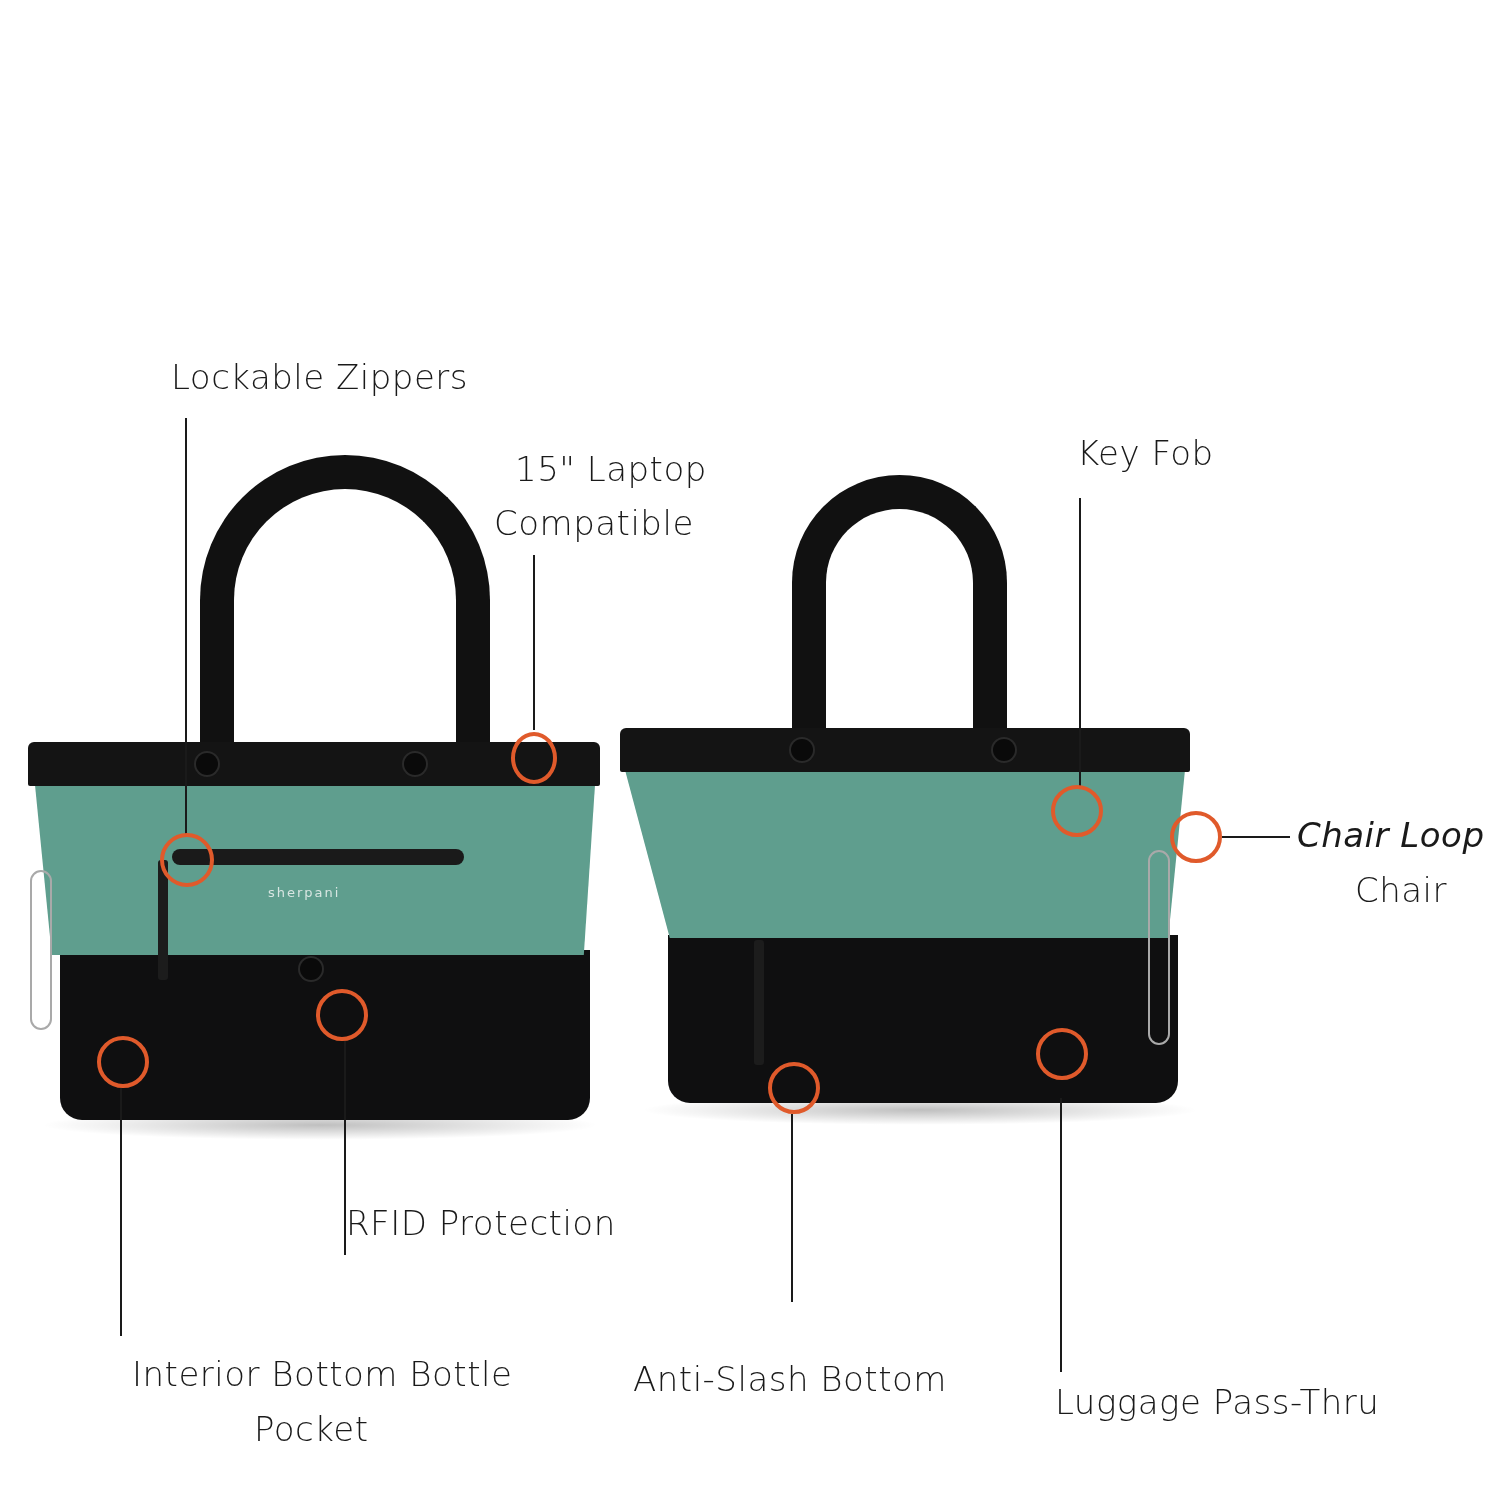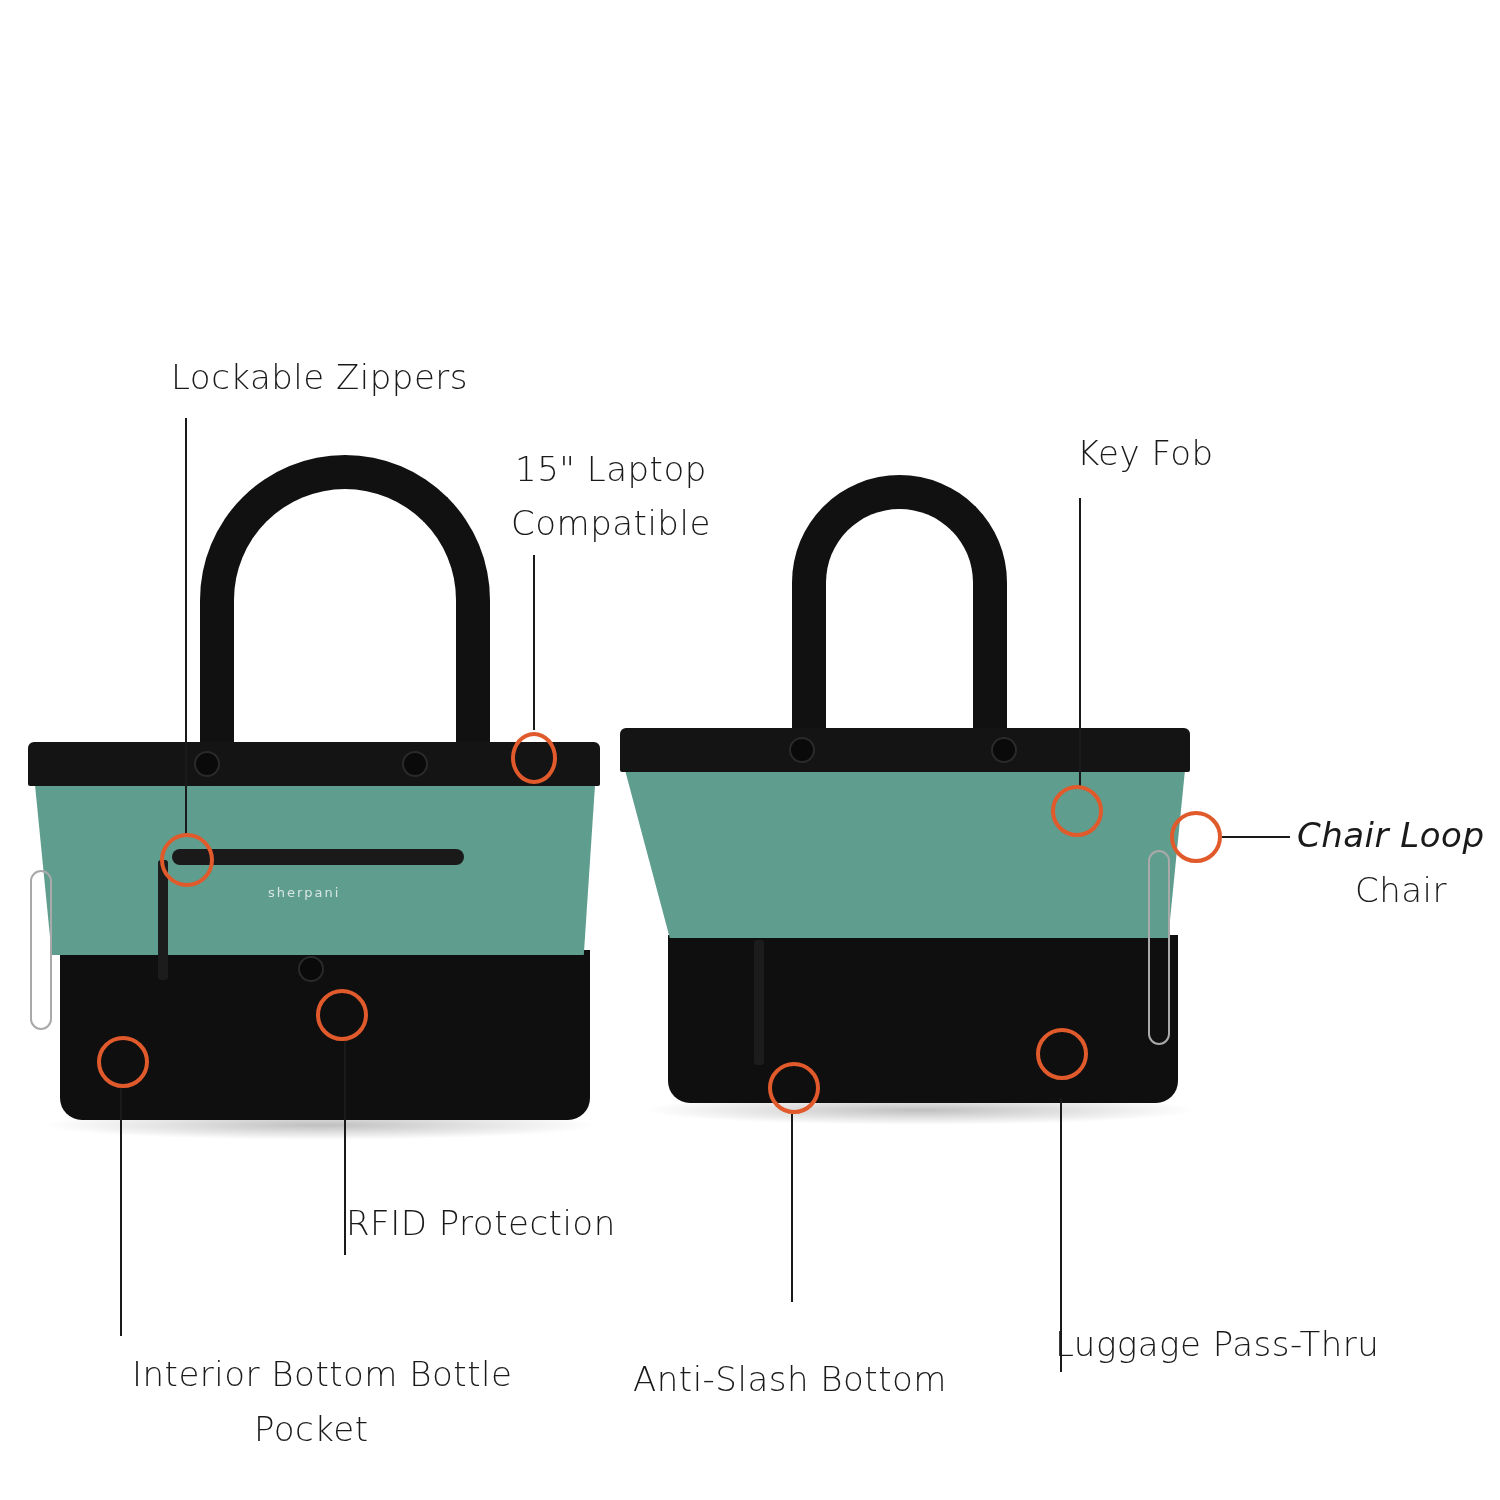--- a/index.html
+++ b/index.html
@@ -48,21 +48,21 @@
   <div class="snap" style="left:993px; top:739px;"></div>
   <div class="pull" style="left:754px; top:940px; width:10px; height:125px;"></div>
   <div class="cable" style="left:1148px; top:850px; width:22px; height:195px;"></div>
 </div>
 
 <div class="label" style="left:171px; top:350px;">Lockable Zippers</div>
 <div class="vline" style="left:185px; top:418px; height:418px;"></div>
 <div class="marker" style="left:160px; top:833px; width:54px; height:54px;"></div>
 
 <div class="label" style="left:515px; top:442px;">15" Laptop</div>
-<div class="label" style="left:511px; top:496px;text-align:right;">Compatible</div>
+<div class="label" style="left:494px; top:496px;text-align:right;">Compatible</div>
 <div class="vline" style="left:533px; top:555px; height:175px;"></div>
 <div class="marker" style="left:511px; top:732px; width:46px; height:52px;"></div>
 
 <div class="label" style="left:1077px; top:426px;">Key Fob</div>
 <div class="vline" style="left:1079px; top:498px; height:288px;"></div>
 <div class="marker" style="left:1051px; top:785px; width:52px; height:52px;"></div>
 
 <div class="marker" style="left:1170px; top:811px; width:52px; height:52px;"></div>
 <div class="hline" style="left:1222px; top:836px; height:2px; width:68px;"></div>
 <div class="label" style="left:1297px; top:808px;font-style:italic;">Chair Loop</div>
@@ -76,13 +76,13 @@
 <div class="vline" style="left:120px; top:1088px; height:248px;"></div>
 <div class="label" style="left:132px; top:1347px;">Interior Bottom Bottle</div>
 <div class="label" style="left:254px; top:1402px;">Pocket</div>
 
 <div class="marker" style="left:768px; top:1062px; width:52px; height:52px;"></div>
 <div class="vline" style="left:791px; top:1114px; height:188px;"></div>
 <div class="label" style="left:633px; top:1352px;">Anti-Slash Bottom</div>
 
 <div class="marker" style="left:1036px; top:1028px; width:52px; height:52px;"></div>
 <div class="vline" style="left:1060px; top:1098px; height:274px;"></div>
-<div class="label" style="left:1055px; top:1317px;">Luggage Pass-Thru</div>
+<div class="label" style="left:1055px; top:1375px;">Luggage Pass-Thru</div>
 
 </body></html>

